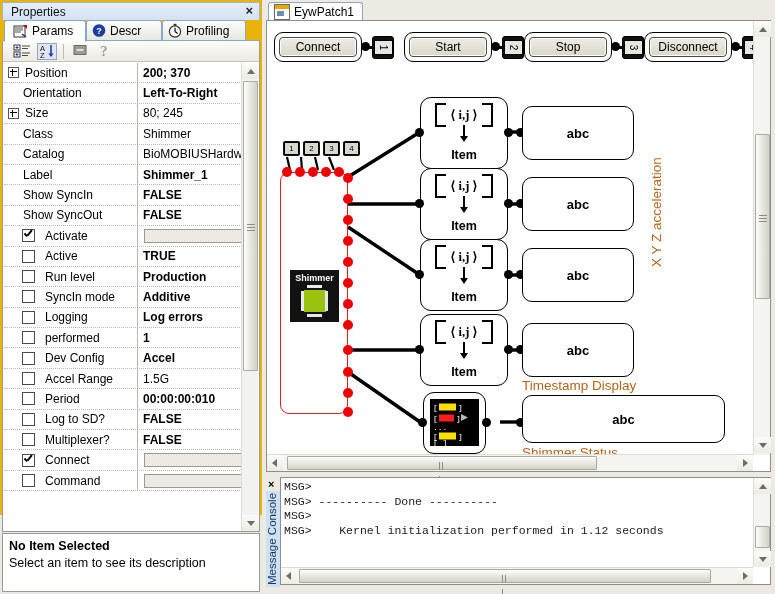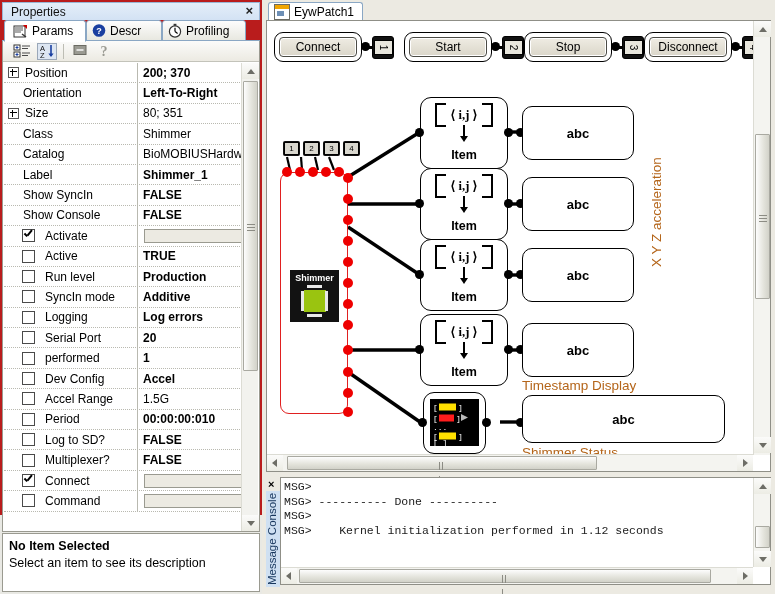--- a/index.html
+++ b/index.html
@@ -9,21 +9,21 @@
     font-family:"Liberation Sans", sans-serif;
     font-size:12px;
     color:#000;
     -webkit-font-smoothing:none;
   }
   .app{position:relative;width:775px;height:594px;}
 
   
   .props-panel{
     position:absolute;left:0;top:0;width:262px;height:515px;
-    background:#b91c1c;
+    background:#eab308;
     box-sizing:border-box;
   }
   .props-title{
     position:absolute;left:2px;top:2px;width:258px;height:18px;
     background:linear-gradient(to bottom,#e4eef9 0%,#d3e2f4 100%);
     border:1px solid #9ab6d4;border-bottom:none;
     box-sizing:border-box;
   }
   .props-title .t{
     position:absolute;left:8px;top:2px;font-size:12px;color:#111;
@@ -353,21 +353,21 @@
             <span class="lbl">Orientation</span>
           </div>
           <div class="gval bold">Left-To-Right</div>
         </div>
 
         <div class="grow">
           <div class="gname">
             <span class="plus"></span>
             <span class="lbl">Size</span>
           </div>
-          <div class="gval">80; 351</div>
+          <div class="gval">80; 245</div>
         </div>
 
         <div class="grow">
           <div class="gname">
             <span class="plusph"></span>
             <span class="lbl">Class</span>
           </div>
           <div class="gval">Shimmer</div>
         </div>
 
@@ -391,21 +391,21 @@
           <div class="gname">
             <span class="plusph"></span>
             <span class="lbl">Show SyncIn</span>
           </div>
           <div class="gval bold">FALSE</div>
         </div>
 
         <div class="grow">
           <div class="gname">
             <span class="plusph"></span>
-            <span class="lbl">Show Console</span>
+            <span class="lbl">Show SyncOut</span>
           </div>
           <div class="gval bold">FALSE</div>
         </div>
 
         <div class="grow">
           <div class="gname">
             <span class="cbx chk"></span>
             <span class="lbl">Activate</span>
           </div>
           <div class="gval">
@@ -438,27 +438,20 @@
         </div>
 
         <div class="grow">
           <div class="gname">
             <span class="cbx"></span>
             <span class="lbl">Logging</span>
           </div>
           <div class="gval bold">Log errors</div>
         </div>
 
-        <div class="grow">
-          <div class="gname">
-            <span class="cbx"></span>
-            <span class="lbl">Serial Port</span>
-          </div>
-          <div class="gval bold">20</div>
-        </div>
 
         <div class="grow">
           <div class="gname">
             <span class="cbx"></span>
             <span class="lbl">performed</span>
           </div>
           <div class="gval bold">1</div>
         </div>
 
         <div class="grow">

